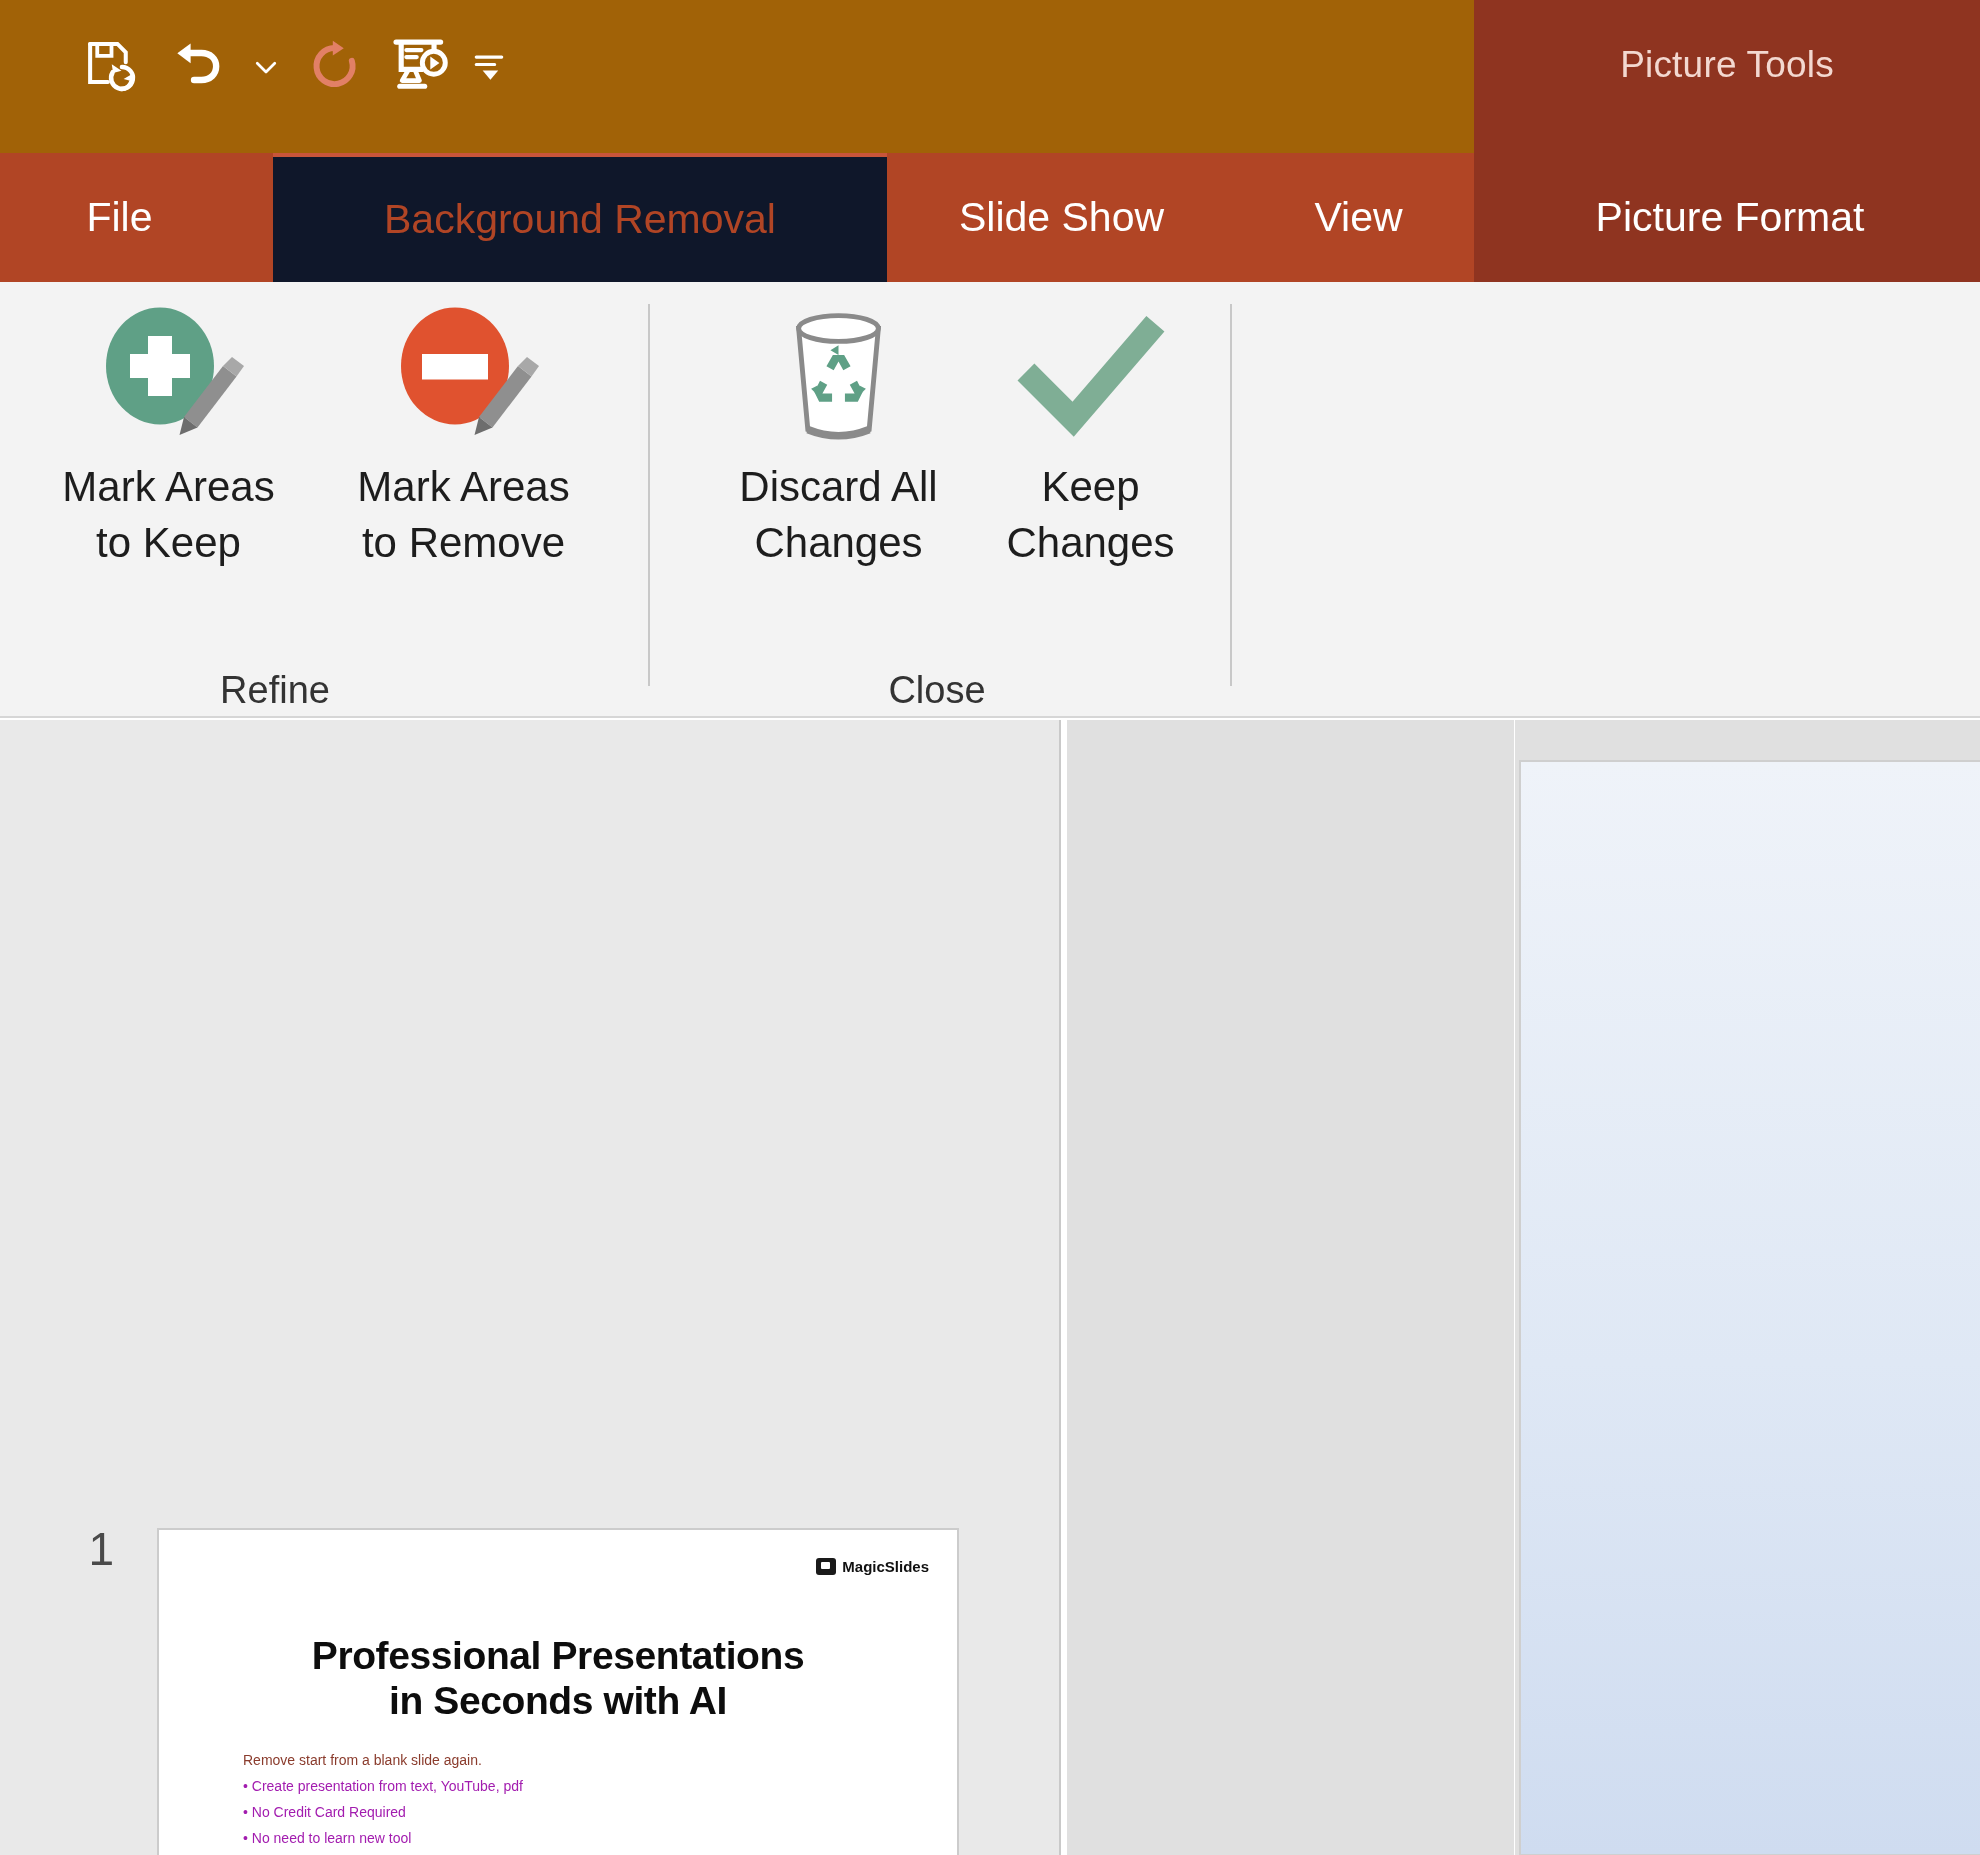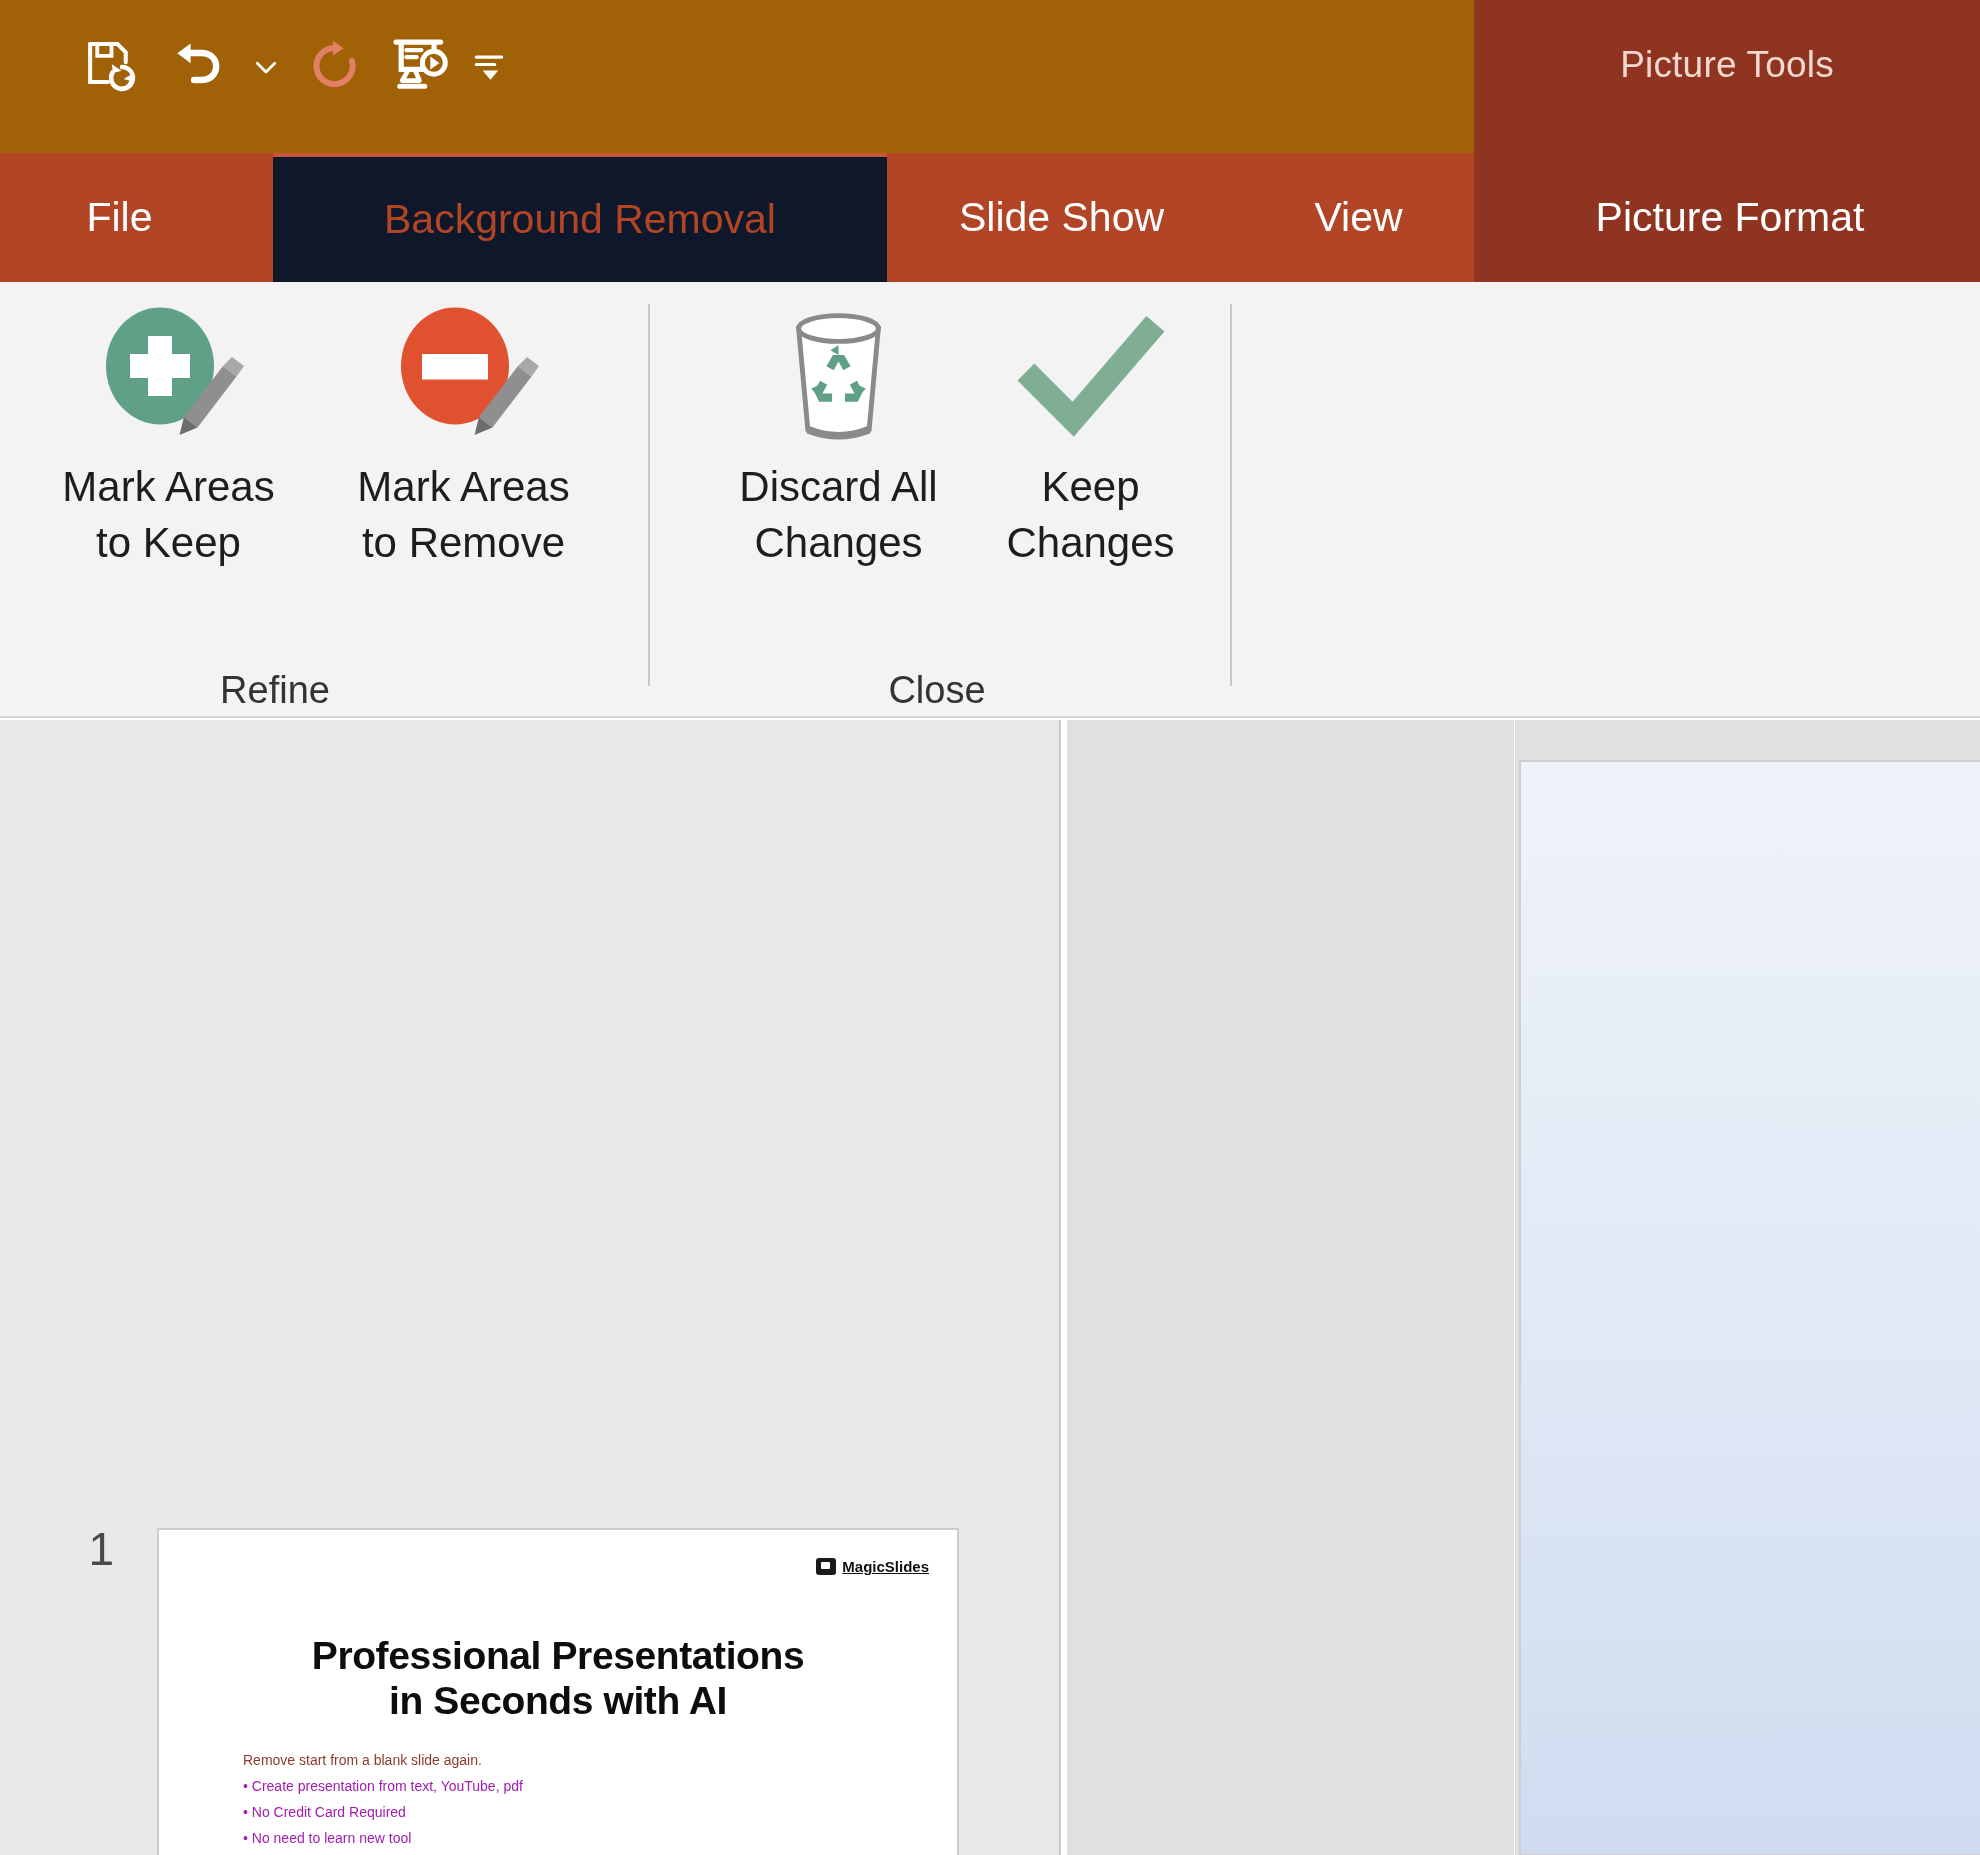--- a/index.html
+++ b/index.html
@@ -163,21 +163,21 @@
     display: flex; align-items: center; gap: 6px;
   }
   .brand .bmark {
     width: 20px; height: 17px; background: #1a1a1a;
     border-radius: 3px; position: relative; flex: none;
   }
   .brand .bmark::after {
     content: ""; position: absolute; left: 5px; top: 4px;
     width: 9px; height: 7px; background: #ffffff; border-radius: 1px;
   }
-  .brand .btext { font-size: 15px; font-weight: bold; color: #111111; white-space: nowrap; text-decoration: underline; }
+  .brand .btext { font-size: 15px; font-weight: bold; color: #111111; white-space: nowrap; }
 
   
   .s1-title {
     position: absolute; left: 0; right: 0; top: 103px;
     text-align: center;
     font-size: 39px; font-weight: bold; color: #0d0d0d;
     line-height: 1.16; letter-spacing: -0.4px;
   }
   .s1-body {
     position: absolute; left: 84px; top: 222px; right: 30px;

